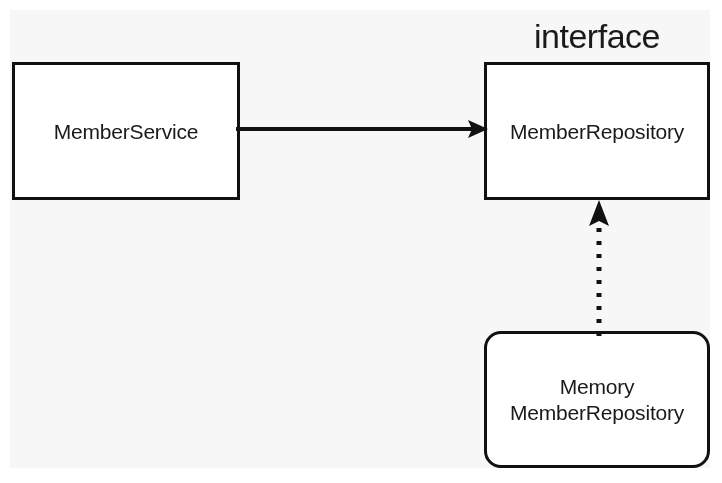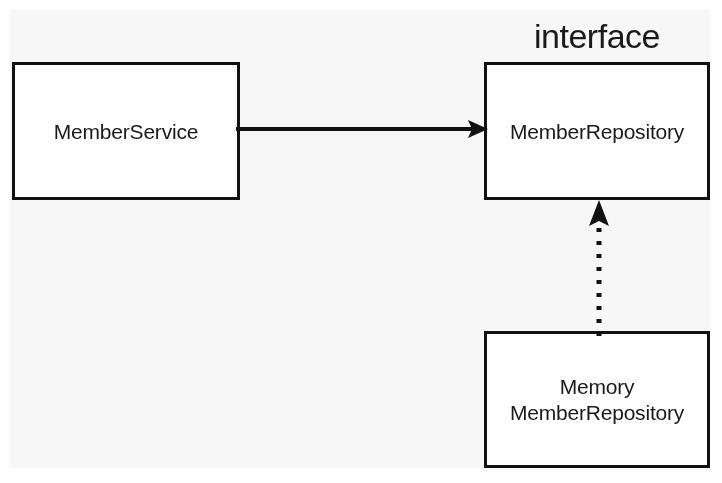--- a/index.html
+++ b/index.html
@@ -64,20 +64,21 @@
     left: 484px;
     top: 62px;
     width: 226px;
     height: 138px;
   }
   #box-memory-member-repository {
     left: 484px;
     top: 331px;
     width: 226px;
     height: 137px;
+    border-radius: 17px;
   }
   #box-memory-member-repository .box-label {
     line-height: 26px;
   }
 
   
   #interface-caption {
     position: absolute;
     left: 484px;
     top: 16px;

